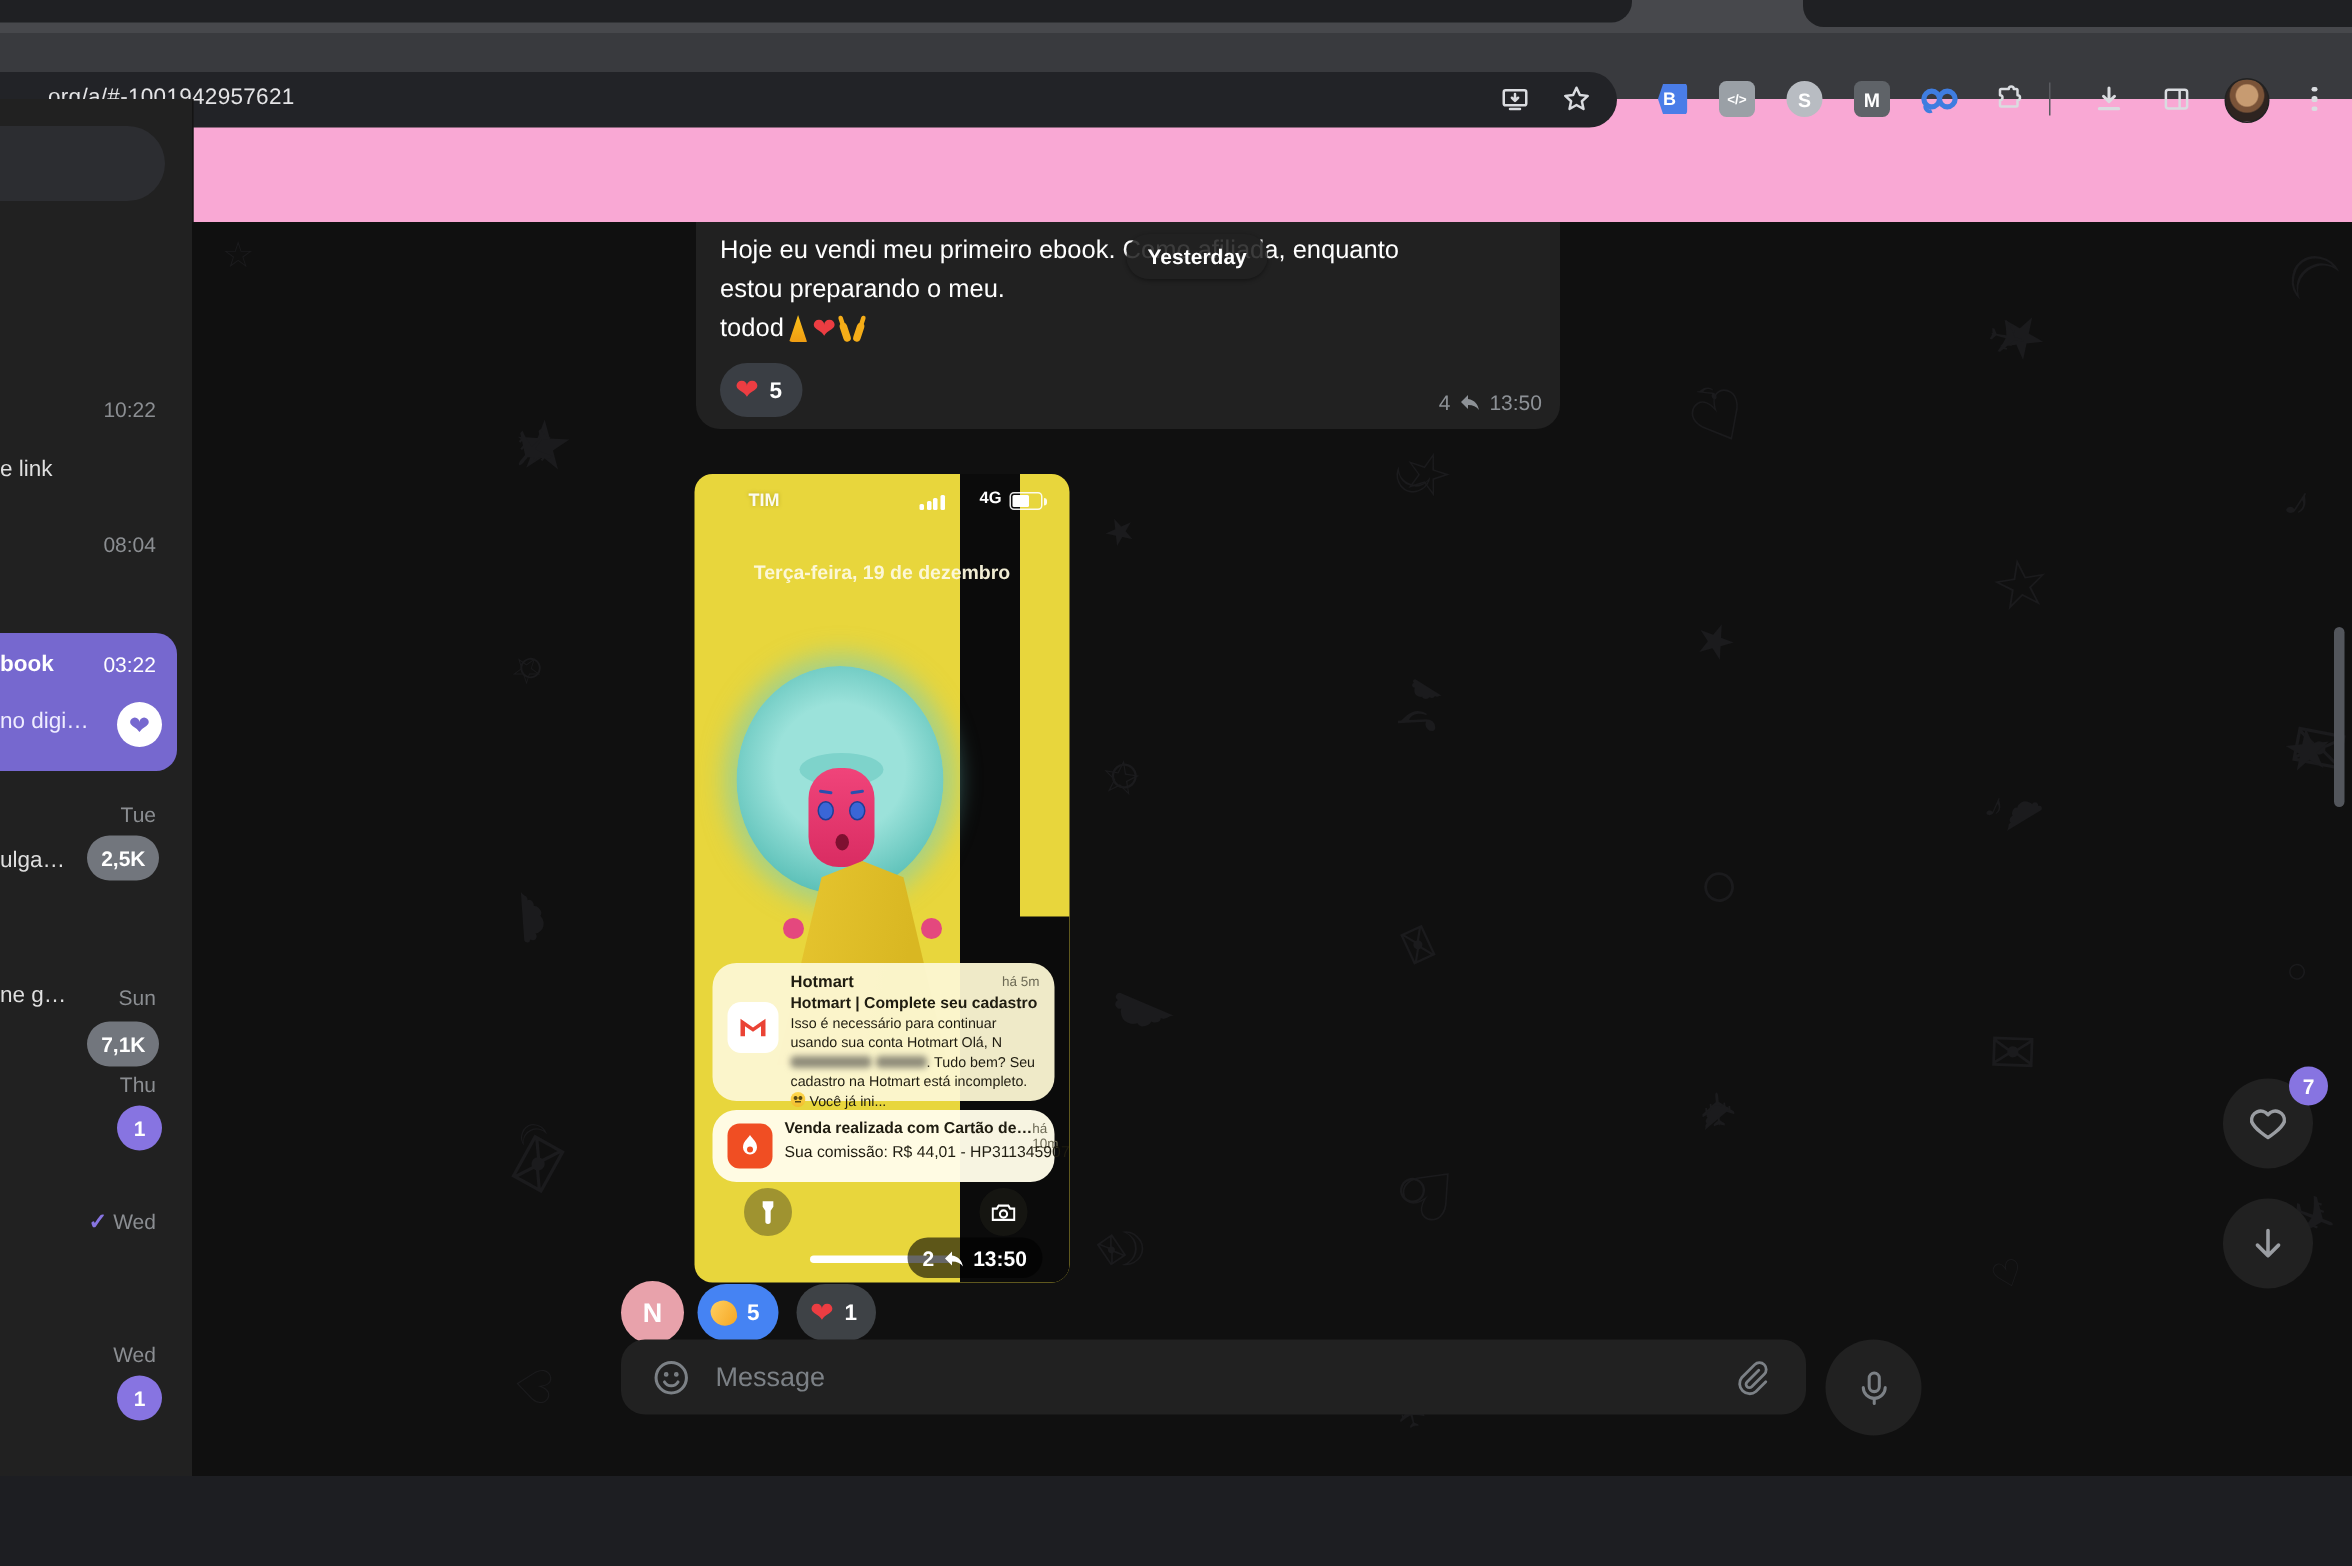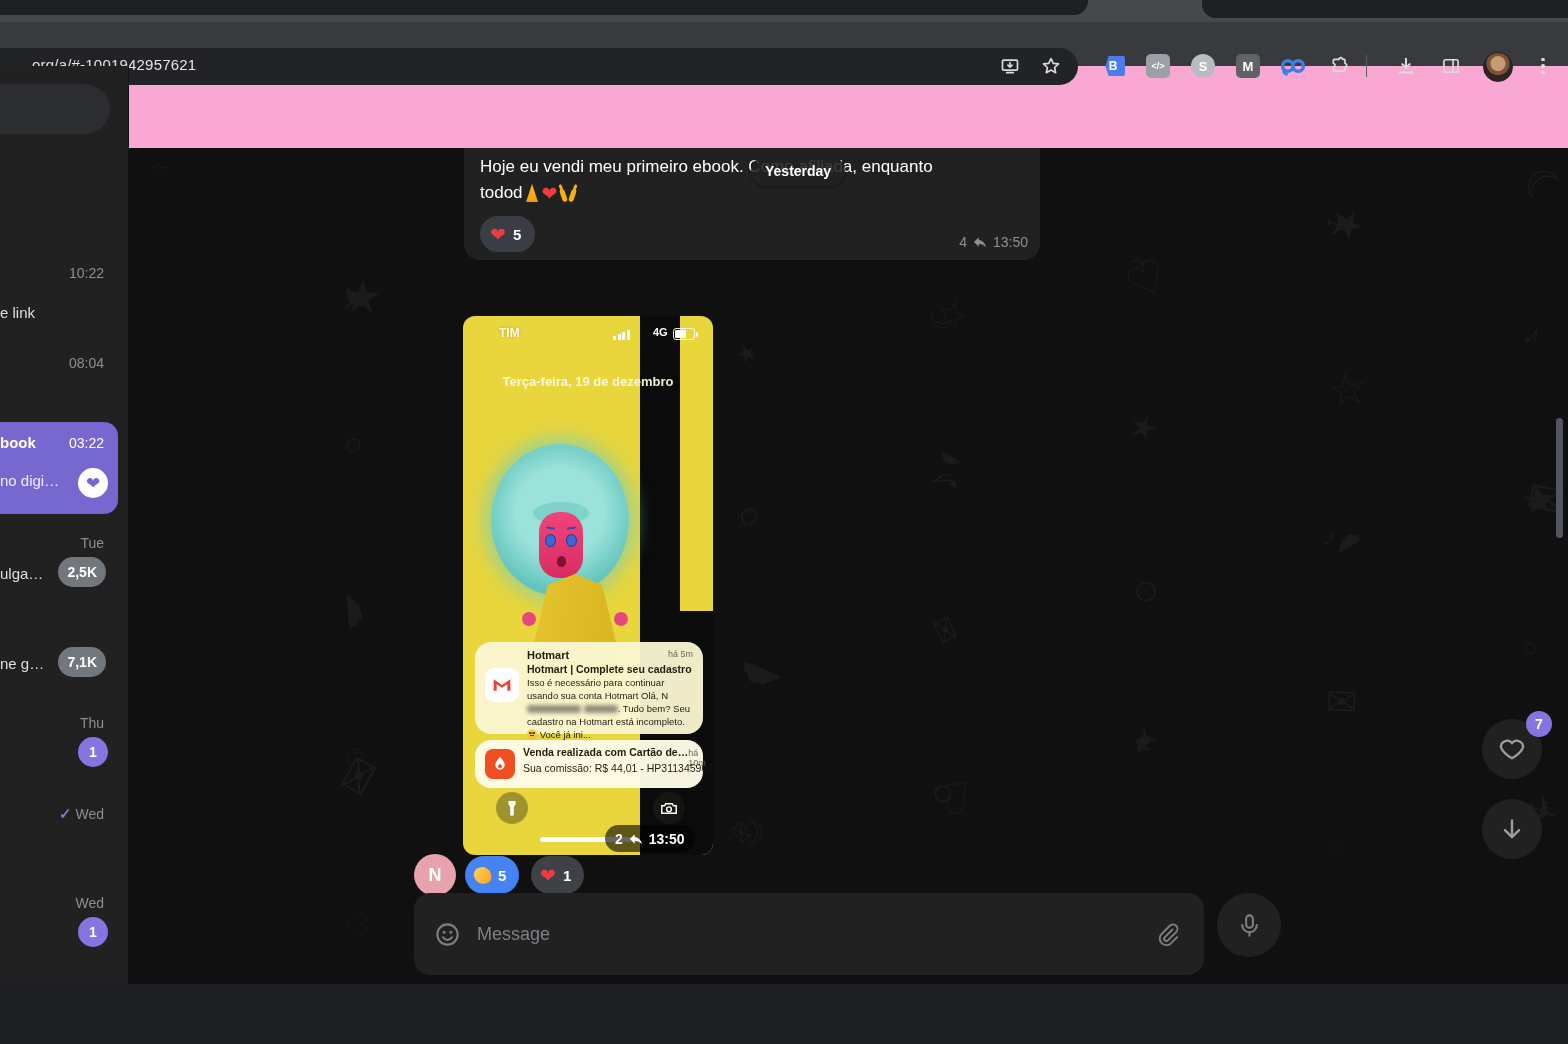--- a/index.html
+++ b/index.html
@@ -138,21 +138,21 @@
   .em{display:inline-block;}
   .em-pray{width:15px;height:18px;background:linear-gradient(#fcc21b,#ef9c12);clip-path:polygon(50% 0,90% 100%,10% 100%);border-radius:3px;}
   .em-heart{color:#ec3d42;font-size:19px;line-height:1;}
   .em-raise{width:18px;height:18px;position:relative;}
   .em-raise i{position:absolute;bottom:0;width:5px;height:13px;background:#f5ad18;border-radius:3px;box-shadow:0 -6px 0 -1px #f5ad18;}
   .em-raise i:first-child{left:2px;transform:rotate(-18deg);}
   .em-raise i:last-child{right:2px;transform:rotate(18deg);}
   .em-clap{width:17px;height:17px;background:linear-gradient(135deg,#ffd061,#f5a623);border-radius:45% 55% 40% 60%;transform:rotate(-15deg);}
 
   
-  .input-bar{left:286px;top:745px;width:790px;height:82px;background:#212121;border-radius:16px;z-index:4;
+  .input-bar{left:286px;top:745px;width:790px;height:50px;background:#212121;border-radius:16px;z-index:4;
     display:flex;align-items:center;}
   .input-bar svg{flex:none;}
   .msg-input{flex:1;background:transparent;border:none;outline:none;font-size:18px;color:#fff;
     font-family:"Liberation Sans",sans-serif;margin-left:14px;}
   .msg-input::placeholder{color:#7c8186;}
   .mic-btn{left:1089px;top:745px;width:64px;height:64px;border-radius:50%;background:#212121;z-index:4;
     display:flex;align-items:center;justify-content:center;}
 
   
   .fab{left:1354px;width:60px;height:60px;border-radius:50%;background:#212121;display:flex;align-items:center;justify-content:center;z-index:4;}
@@ -249,21 +249,21 @@
           <span>❤</span>
         </div>
     </div>
 
     <div class="abs sb-day" style="top:469px;">Tue</div>
     <div class="abs sb-prev" style="top:499px;">ulga…</div>
     <div class="abs sb-badge" style="top:491px;">2,5K</div>
 
     <div class="abs sb-day" style="top:559px;margin-top:32px;">Sun</div>
     <div class="abs sb-prev" style="top:589px;">ne g…</div>
-    <div class="abs sb-badge" style="top:581px;">7,1K</div>
+    <div class="abs sb-badge" style="top:615px;">7,1K</div>
 
     <div class="abs sb-day" style="top:649px;">Thu</div>
     <div class="abs sb-badge purple" style="top:671px;right:20px;">1</div>
 
     <div class="abs" style="top:739px;right:24px;font-size:14px;color:#8b8e92;">
       <span class="sb-check">✓</span>
       <span>Wed</span>
     </div>
 
     <div class="abs sb-day" style="top:829px;">Wed</div>
@@ -325,20 +325,21 @@
         <span style="left: 1393px; top: 647px; font-size: 31px; transform: rotate(77deg);">☁</span>
         <span style="left: 210px; top: 128px; font-size: 38px; transform: rotate(130deg);">✈</span>
         <span style="left: 407px; top: 399px; font-size: 45px; transform: rotate(183deg);">★</span>
         <span style="left: 604px; top: 670px; font-size: 24px; transform: rotate(236deg);">✉</span>
         <span style="left: 801px; top: 151px; font-size: 31px; transform: rotate(289deg);">☾</span>
       </div>
 
     <div class="abs bubble">
       <div class="b-name">Natalia</div>
       <span class="b-line">Hoje eu vendi meu primeiro ebook. Como afiliada, enquanto</span>
+      <span class="b-line">estou preparando o meu.</span>
       <span class="b-line inlinerow">
         <span>todod</span>
         <span class="em em-pray"></span>
         <span class="em em-heart">❤</span>
         <span class="em em-raise">
             <i></i>
             <i></i>
           </span>
       </span>
       <div class="rx-pill">

